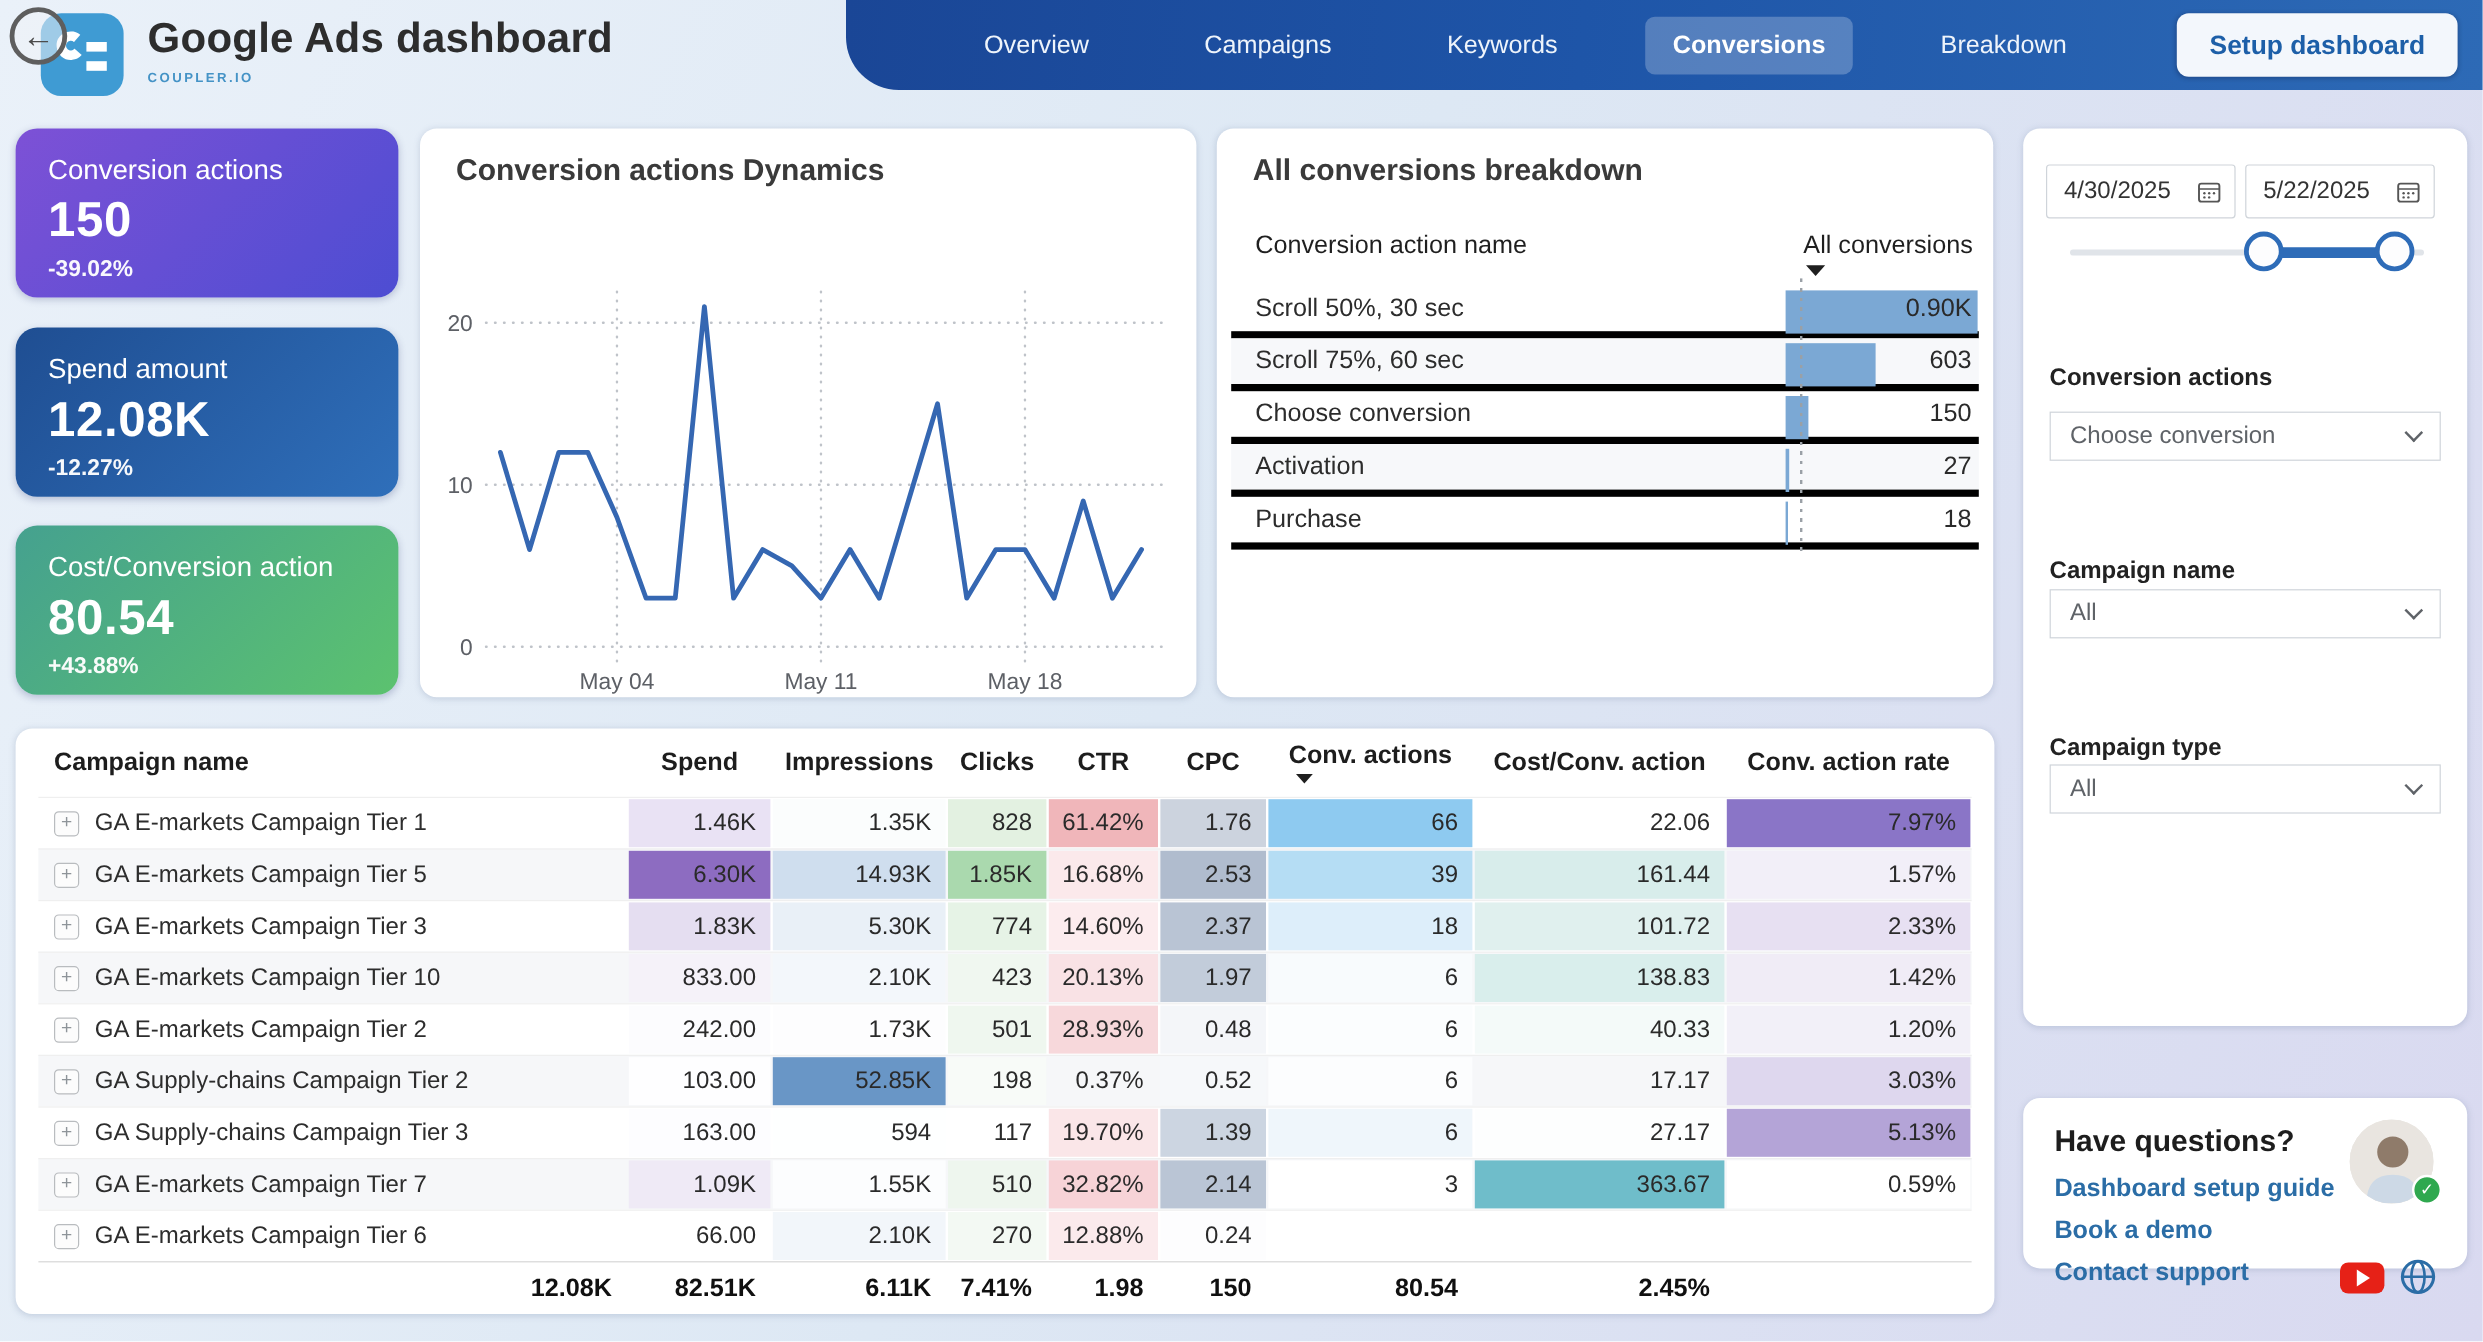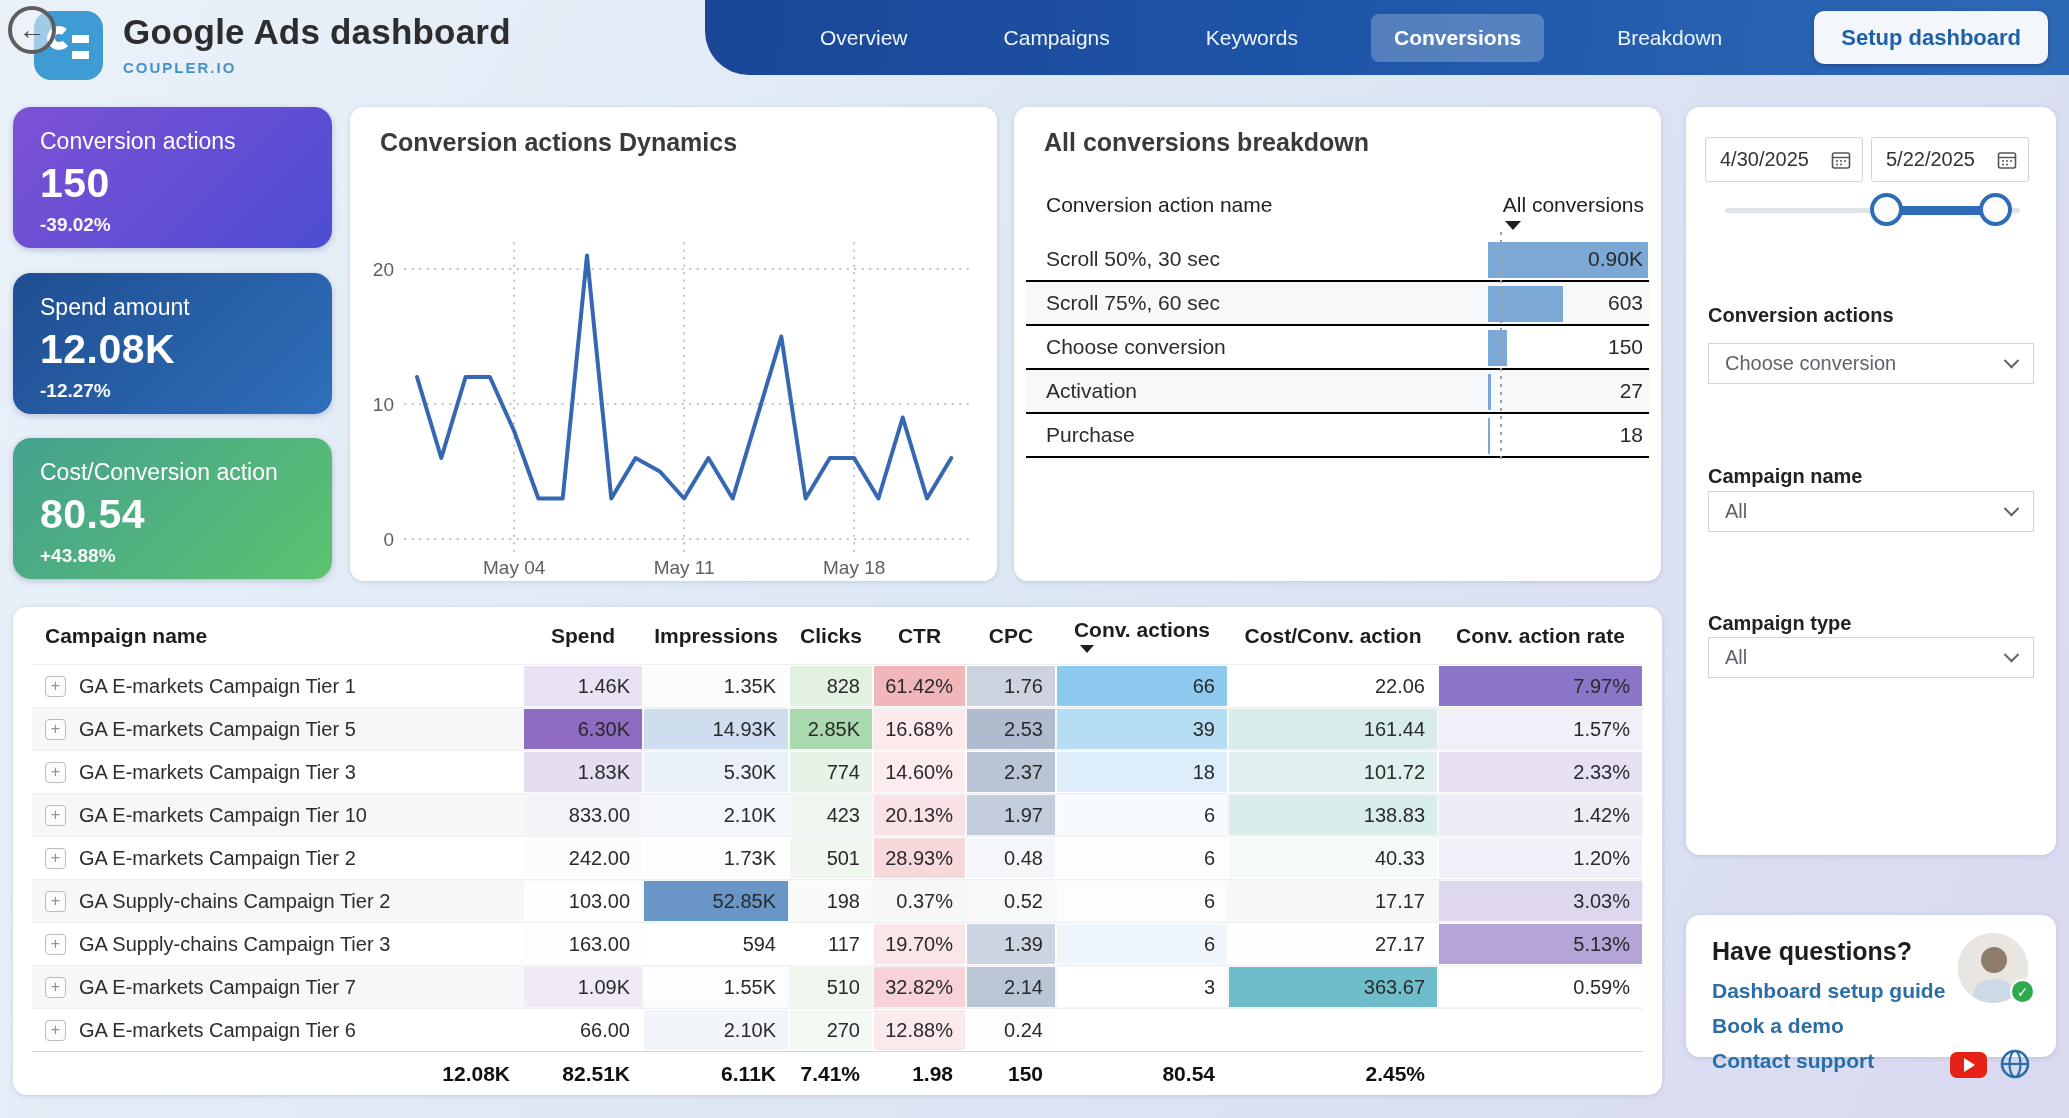--- a/index.html
+++ b/index.html
@@ -13,21 +13,21 @@
               border-radius:50%; background:rgba(238,243,248,.55); display:flex; align-items:center;
               justify-content:center; font-size:27px; font-weight:bold; color:#4c4c4c; z-index:6; }
   .logo { position:absolute; left:34px; top:11px; width:69px; height:69px; border-radius:17px;
           background:#3f9bd3; z-index:5; }
   .logo-c { position:absolute; left:13px; top:15px; width:24px; height:24px; border:8.5px solid #fff;
             border-radius:50%; border-right-color:transparent; transform:rotate(-4deg); }
   .logo-bar { position:absolute; right:14px; width:17px; height:8px; background:#fff; }
   .logo-bar.b1 { top:24px; } .logo-bar.b2 { top:40px; }
   .title-block { position:absolute; left:123px; top:12px; }
   .app-title { font-size:35px; font-weight:700; color:#2d2d2d; letter-spacing:.2px; }
-  .brand { font-size:15px; font-weight:700; color:#4593c6; letter-spacing:2px; margin-top:7px; }
+  .brand { font-size:11px; font-weight:700; color:#4593c6; letter-spacing:2px; margin-top:7px; }
 
   .nav { position:absolute; left:705px; right:0; top:0; height:75px;
          background:linear-gradient(95deg,#1a4696 0%,#1e55a8 45%,#2d6ab6 100%);
          border-bottom-left-radius:44px; }
   .nav-tabs { position:absolute; left:92px; top:0; height:75px; display:flex; align-items:center; gap:50px; }
   .tab { padding:12px 23px; font-size:21px; color:#eef4fb; border-radius:8px; white-space:nowrap; cursor:pointer; }
   .tab.active { background:rgba(255,255,255,.24); font-weight:700; color:#fff; }
   .setup-btn { position:absolute; right:21px; top:11px; height:53px; padding:0 27px; background:#f3f7fc;
                border-radius:10px; color:#1d5fa8; font-weight:700; font-size:22px; display:flex;
                align-items:center; box-shadow:0 1px 4px rgba(0,0,30,.3); cursor:pointer; }
@@ -44,21 +44,21 @@
   .kpi-delta { font-size:19px; font-weight:600; margin-top:7px; opacity:.96; }
 
   
   .bk-header { position:absolute; top:86px; left:32px; right:17px; display:flex; justify-content:space-between; }
   .bk-col { font-size:21px; font-weight:400; color:#1f1f1f; }
   .bk-col-right { display:flex; flex-direction:column; align-items:flex-start; }
   .tri-down { width:0; height:0; border-left:8px solid transparent; border-right:8px solid transparent;
               border-top:9px solid #1f1f1f; margin-top:4px; margin-left:2px; }
   .tri-down.sm { border-left-width:7px; border-right-width:7px; border-top-width:8px; margin-left:6px; margin-top:3px; }
   .bk-rows { position:absolute; top:131px; left:12px; right:12px; }
-  .bk-row { position:relative; height:44px; display:flex; align-items:center; border-bottom:2px solid #000000; }
+  .bk-row { position:relative; height:44px; display:flex; align-items:center; border-bottom:6px solid #000000; }
   .bk-row:nth-child(even) { background:#f7f8fa; }
   .bk-name { padding-left:20px; font-size:21px; color:#2c2c2c; }
   .bk-bar { position:absolute; left:462px; top:4px; height:36px; }
   .bk-val { position:absolute; right:6px; font-size:21px; color:#2a2a2a; }
   .bk-baseline { position:absolute; left:486px; top:125px; width:2px; height:230px;
                  background-image:repeating-linear-gradient(to bottom,#9aa0a6 0 3px,transparent 3px 8px); }
 
   
   #table-card { --cols:491px 120px 146px 84px 93px 90px 172px 210px 205px; padding:0 19px; }
   .thead { display:grid; grid-template-columns:var(--cols); height:57px; align-items:center;
@@ -307,21 +307,21 @@
           <div class="tcell">
             <div class="fill" style="background: rgb(141, 108, 193);"></div>
             <span class="val">6.30K</span>
           </div>
           <div class="tcell">
             <div class="fill" style="background: rgb(207, 222, 238);"></div>
             <span class="val">14.93K</span>
           </div>
           <div class="tcell">
             <div class="fill" style="background: rgb(170, 217, 174);"></div>
-            <span class="val">2.85K</span>
+            <span class="val">1.85K</span>
           </div>
           <div class="tcell">
             <div class="fill" style="background: rgb(251, 233, 235);"></div>
             <span class="val">16.68%</span>
           </div>
           <div class="tcell">
             <div class="fill" style="background: rgb(176, 188, 206);"></div>
             <span class="val">2.53</span>
           </div>
           <div class="tcell">

